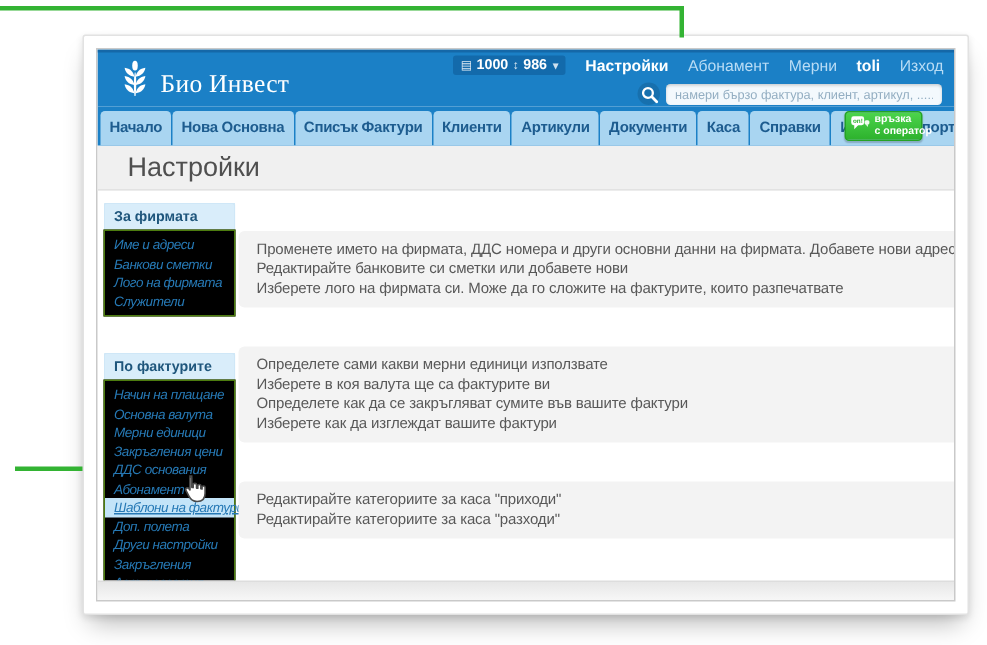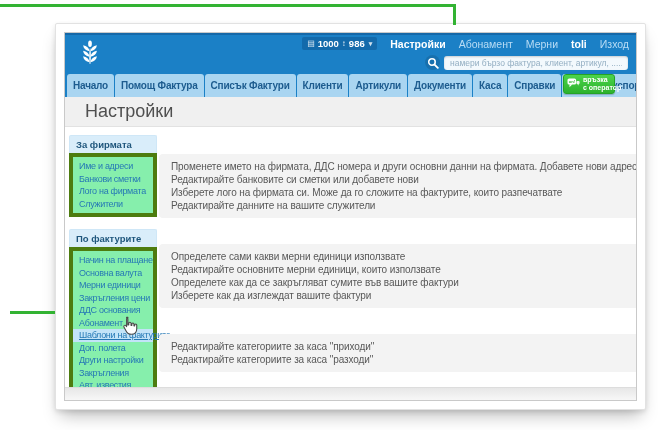--- a/index.html
+++ b/index.html
@@ -43,24 +43,24 @@
           display:flex;align-items:center;gap:3px;padding:0 3px;box-shadow:0 1px 1px rgba(0,0,0,.2);}
   .op-txt{color:#fff;font-size:7px;font-weight:bold;line-height:8px;white-space:nowrap;}
 
   
   .titlebar{height:29px;background:#f0f0f0;border-bottom:1px solid #e2e2e2;flex:none;display:flex;align-items:center;}
   .page-title{font-size:18px;color:#4f4f4f;padding-left:20px;}
 
   
   .main{flex:1;display:flex;padding:8px 14px 0 4px;overflow:hidden;}
   .sidebar{width:88px;flex:none;}
-  .side-sec{margin-bottom:12px;}
+  .side-sec{margin-bottom:24px;}
   .side-head{background:#d9edfa;border:1px solid #cfe7f7;border-bottom:none;border-radius:2px 2px 0 0;
              font-size:9.5px;font-weight:bold;color:#1f567c;padding:3px 6px;}
-  .side-body{border:4px solid #4d7c0f;padding:3px 0;background:#86efac;}
+  .side-body{border:1px solid #4d7c0f;padding:3px 0;background:#000000;font-style:italic;}
   .side-link{display:block;font-size:9px;letter-spacing:-.3px;color:#2679b5;line-height:12.5px;padding:0 6px;
              white-space:nowrap;cursor:pointer;text-decoration:none;}
   .side-link.active{background:#c3e4f8;text-decoration:underline;}
 
   .content{flex:1;margin-left:2px;}
   .blocks{margin-top:19px;}
   .block{background:#f3f3f3;border-radius:4px;padding:6px 12px;margin-bottom:26px;}
   .block-line{font-size:10px;letter-spacing:-.1px;color:#585858;line-height:13px;white-space:nowrap;}
 
   .app-footer{flex:none;height:12px;background:linear-gradient(#e7e7e7,#f7f7f7);border-top:1px solid #ddd;}
@@ -87,20 +87,21 @@
               <path d="M12.6 26 C12 20 12 14 12.8 9 L13.4 9 C14.1 14 14.1 20 13.4 26 Z"></path>
               <path d="M12.5 12 C8.5 11.5 6 9 5.5 5.5 C9.5 6 12 8.5 12.5 12 Z"></path>
               <path d="M13.5 12 C17.5 11.5 20 9 20.5 5.5 C16.5 6 14 8.5 13.5 12 Z"></path>
               <path d="M12.5 18 C8.5 17.5 6 15 5.5 11.5 C9.5 12 12 14.5 12.5 18 Z"></path>
               <path d="M13.5 18 C17.5 17.5 20 15 20.5 11.5 C16.5 12 14 14.5 13.5 18 Z"></path>
               <path d="M12.5 24 C8.5 23.5 6 21 5.5 17.5 C9.5 18 12 20.5 12.5 24 Z"></path>
               <path d="M13.5 24 C17.5 23.5 20 21 20.5 17.5 C16.5 18 14 20.5 13.5 24 Z"></path>
             </g>
           </svg>
         </span>
+        <span class="logo-text">Био Инвест</span>
       </div>
 
       <div class="topmenu">
         <span class="badge">
           <span class="ic">▤</span>
           <span>1000</span>
           <span class="ic">↕</span>
           <span>986</span>
           <span class="caret">▾</span>
         </span>
@@ -120,21 +121,21 @@
             <line x1="8.8" y1="8.8" x2="12.6" y2="12.6" stroke="#fff" stroke-width="2.2" stroke-linecap="round"></line>
           </svg>
         </span>
         <input class="search-input" type="text" placeholder="намери бързо фактура, клиент, артикул, ....." style="">
       </div>
     </div>
 
     <div class="nav">
       <span id="nav-tabs" style="display:flex;align-items:flex-end;">
           <span class="tab">Начало</span>
-          <span class="tab">Помощ Фактура</span>
+          <span class="tab">Нова Основна</span>
           <span class="tab">Списък Фактури</span>
           <span class="tab">Клиенти</span>
           <span class="tab">Артикули</span>
           <span class="tab">Документи</span>
           <span class="tab">Каса</span>
           <span class="tab">Справки</span>
           <span class="tab">Импорт/експорт</span>
         </span>
 
       <span class="op-btn">
@@ -186,25 +187,24 @@
               <a class="side-link">Артикули</a>
             </div>
           </div>
         </div>
       <div class="content">
         <div class="blocks" id="blocks">
             <div class="block">
               <div class="block-line">Променете името на фирмата, ДДС номера и други основни данни на фирмата. Добавете нови адреси</div>
               <div class="block-line">Редактирайте банковите си сметки или добавете нови</div>
               <div class="block-line">Изберете лого на фирмата си. Може да го сложите на фактурите, които разпечатвате</div>
-              <div class="block-line">Редактирайте данните на вашите служители</div>
             </div>
             <div class="block">
               <div class="block-line">Определете сами какви мерни единици използвате</div>
-              <div class="block-line">Редактирайте основните мерни единици, които използвате</div>
+              <div class="block-line">Изберете в коя валута ще са фактурите ви</div>
               <div class="block-line">Определете как да се закръгляват сумите във вашите фактури</div>
               <div class="block-line">Изберете как да изглеждат вашите фактури</div>
             </div>
             <div class="block">
               <div class="block-line">Редактирайте категориите за каса "приходи"</div>
               <div class="block-line">Редактирайте категориите за каса "разходи"</div>
             </div>
           </div>
       </div>
     </div>

